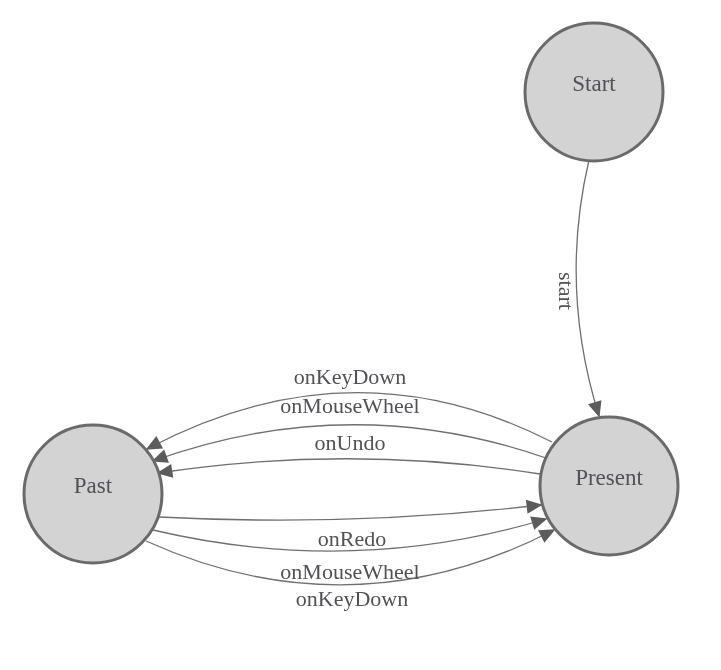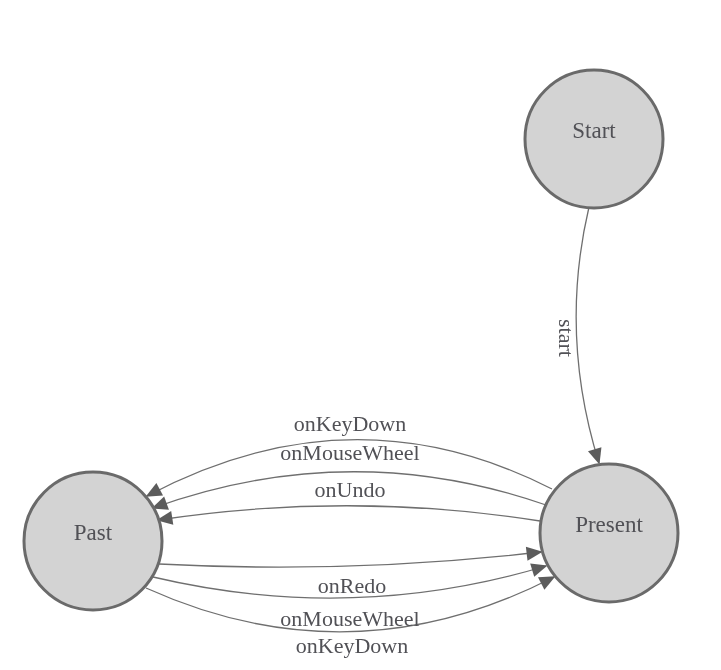--- a/index.html
+++ b/index.html
@@ -7,21 +7,20 @@
     padding: 0;
     background: #ffffff;
     width: 721px;
     height: 670px;
     overflow: hidden;
   }
   .diagram-wrap {
     position: relative;
     width: 721px;
     height: 482px;
-    margin-top: 47px;
   }
   svg {
     display: block;
   }
   text {
     font-family: "Liberation Serif", "DejaVu Serif", serif;
     user-select: none;
   }
   .node-label { font-size: 23px; }
   .edge-label { font-size: 22px; }

